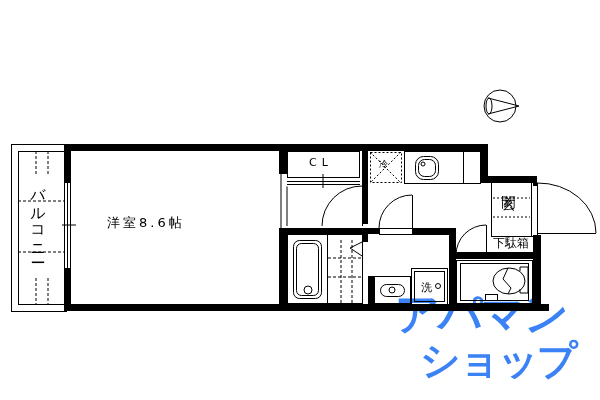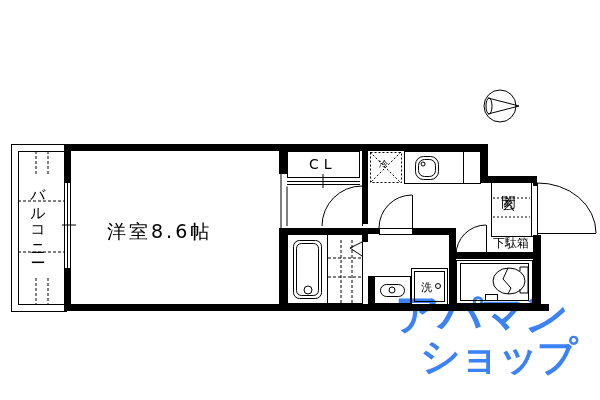--- a/index.html
+++ b/index.html
@@ -1,28 +1,28 @@
 <!DOCTYPE html>
 <html><head>
 <meta charset="utf-8">
 <style>
   html,body{margin:0;padding:0;background:#fff;}
   #stage{position:relative;width:600px;height:400px;overflow:hidden;background:#fff;font-family:"DejaVu Sans",sans-serif;}
   svg{position:absolute;left:0;top:0;}
   .lbl{position:absolute;color:#000;white-space:nowrap;line-height:1;}
-  .main-room{left:107px;top:216px;font-size:19px;letter-spacing:3px;margin-top:6px;}
-  .cl{left:309px;top:157px;font-size:14px;letter-spacing:5px;}
+  .main-room{left:107px;top:216px;font-size:13px;letter-spacing:3px;}
+  .cl{left:309px;top:157px;font-size:11px;letter-spacing:5px;}
   .fridge{left:379px;top:160px;font-size:9px;}
   .wash{left:421px;top:282px;font-size:11px;}
   .shoe{left:493px;top:237px;font-size:12px;}
   .balcony{left:30px;top:178px;font-size:15px;writing-mode:vertical-rl;letter-spacing:2px;}
   .entrance{left:502px;top:185px;font-size:14px;writing-mode:vertical-rl;}
   .wm{position:absolute;color:#3b82f6;font-weight:bold;white-space:nowrap;line-height:1;margin-top:40px;}
   .wm1{left:395px;top:252px;font-size:44px;letter-spacing:-2px;}
-  .wm2{left:420px;top:300px;font-size:40px;letter-spacing:-2px;font-family:Liberation Mono, monospace;}
+  .wm2{left:420px;top:300px;font-size:40px;letter-spacing:-2px;}
 </style>
 </head>
 <body>
 
 <div id="stage">
 
   <div class="wm wm1">アパマン</div>
   <div class="wm wm2">ショップ</div>
 
   <svg width="600" height="400" viewBox="0 0 600 400">

